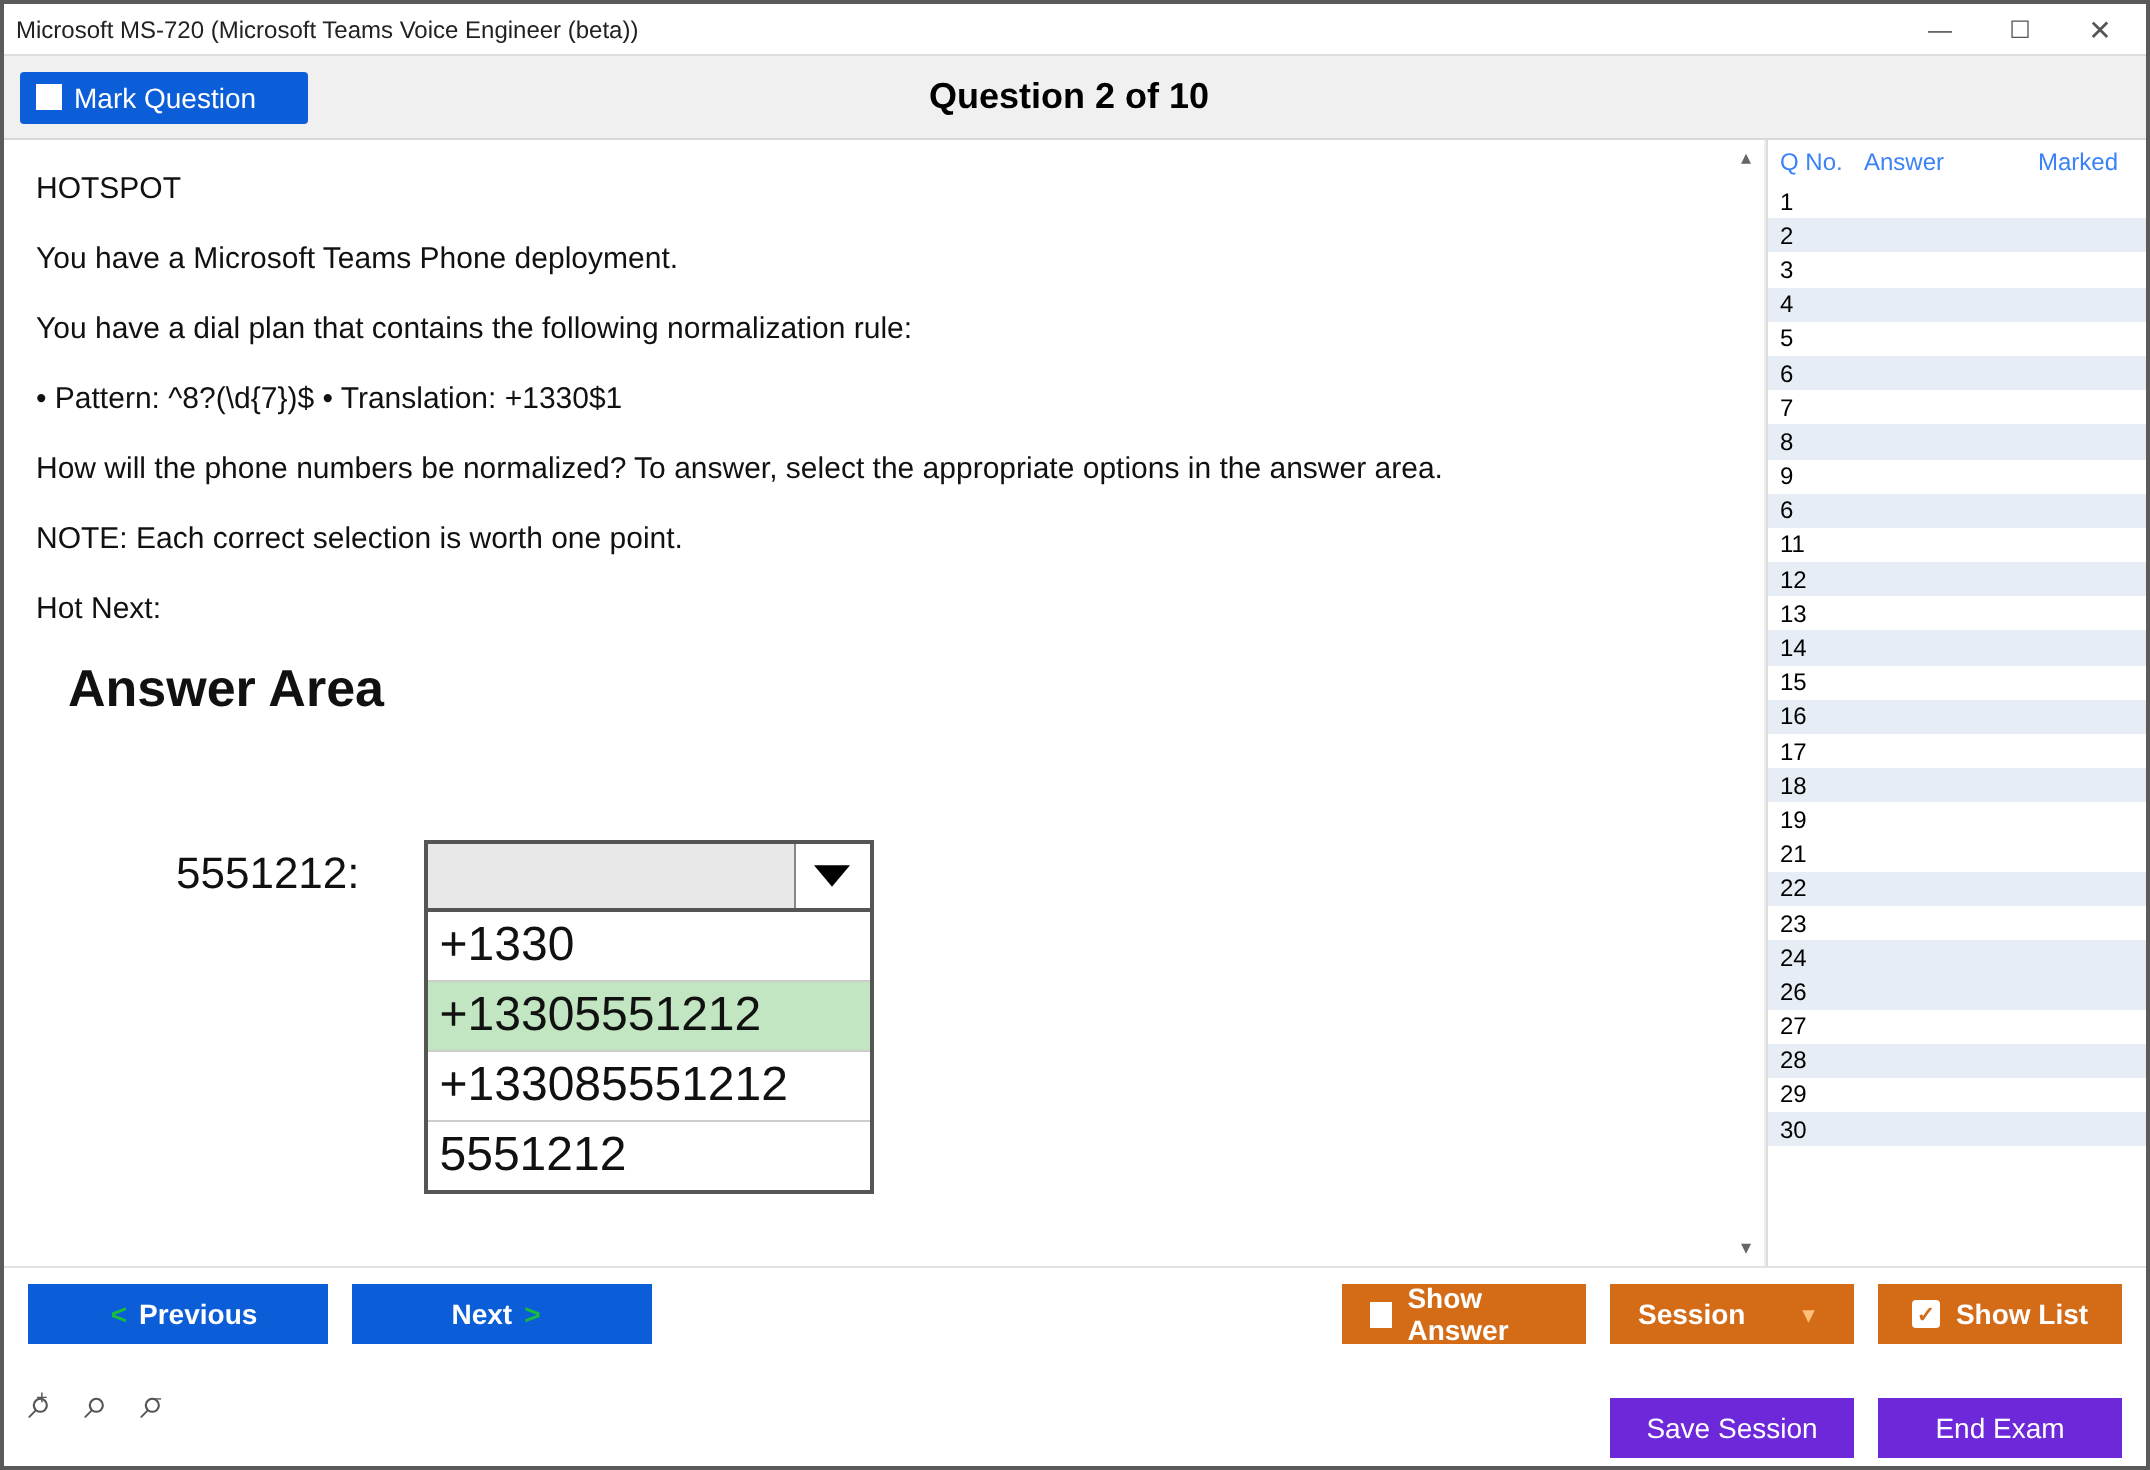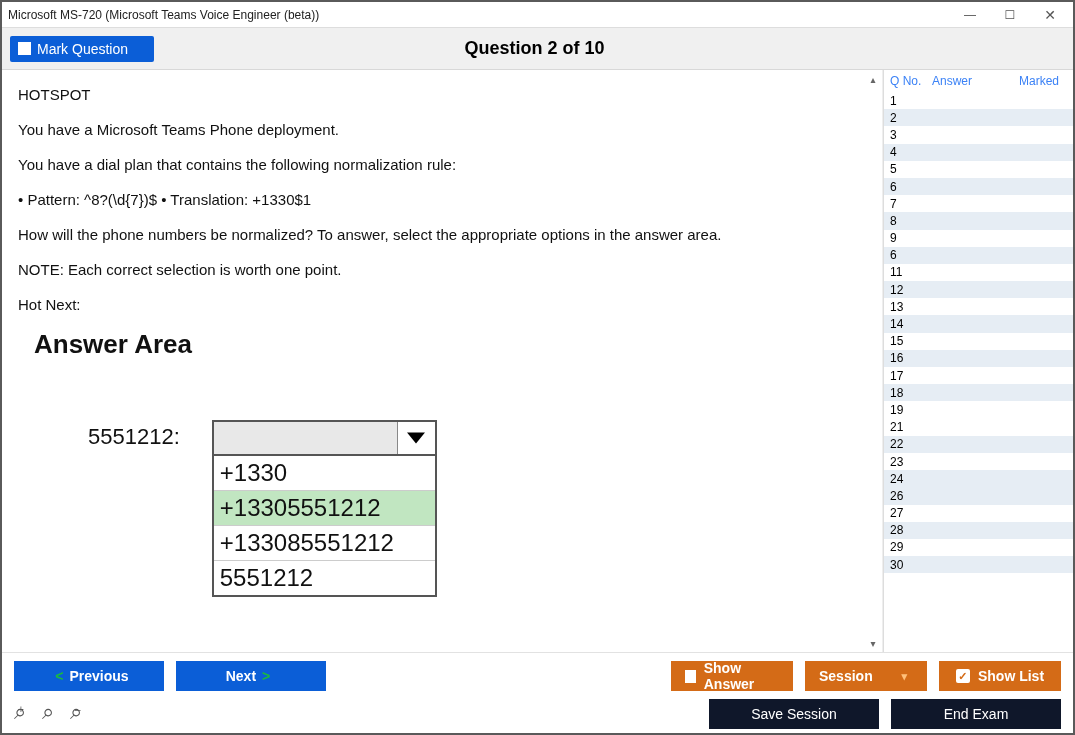--- a/index.html
+++ b/index.html
@@ -42,21 +42,21 @@
 .sidebar-list { flex: 1; overflow-y: scroll; font-size: 12px; scrollbar-width: auto; }
 .sb-row { display: flex; align-items: center; height: 17.2px; padding-left: 6px; }
 .sb-row.even { background: #e6edf4; }
 .sb-row.odd { background: #fff; }
 .sb-row .num { width: 36px; }
 .bottombar { background: #fff; border-top: 1px solid #e2e2e2; padding: 8px 12px 4px 12px; display: flex; flex-direction: column; gap: 8px; }
 .btnrow { display: flex; align-items: center; gap: 12px; }
 .btn { height: 30px; display: inline-flex; align-items: center; justify-content: center; color: #fff; font-size: 14px; font-weight: bold; padding: 0 14px; }
 .btn.blue { background: #0b5ed7; width: 150px; }
 .btn.orange { background: #d46b17; width: 122px; }
-.btn.dark { background: #0f172a; width: 170px; font-weight: normal; }
+.btn.dark { background: #6d28d9; width: 122px; font-weight: normal; margin-top: 19px; }
 .btn .chev { font-weight: bold; margin: 0 6px; }
 .chev.green { color: #1abc3b; }
 .chev.orange-l { color: #ffc07a; font-size: 11px; }
 .btn .sq { width: 13px; height: 13px; background: #fff; margin-right: 8px; display: inline-block; }
 .btn .chk { width: 14px; height: 14px; background: #fff; margin-right: 8px; display: inline-flex; align-items: center; justify-content: center; color: #d46b17; font-size: 11px; font-weight: bold; border-radius: 2px; }
 .spacer { flex: 1; }
 .zoomrow { display: flex; gap: 6px; color: #555; padding-bottom: 4px; }
 .zoom-icon { font-size: 18px; position: relative; display: inline-block; width: 22px; }
 .zoom-icon::before { content: "⌕"; font-size: 22px; line-height: 1; }
 .zoom-icon.plus::after { content: "+"; font-size: 10px; position: absolute; left: 4px; top: 3px; }

